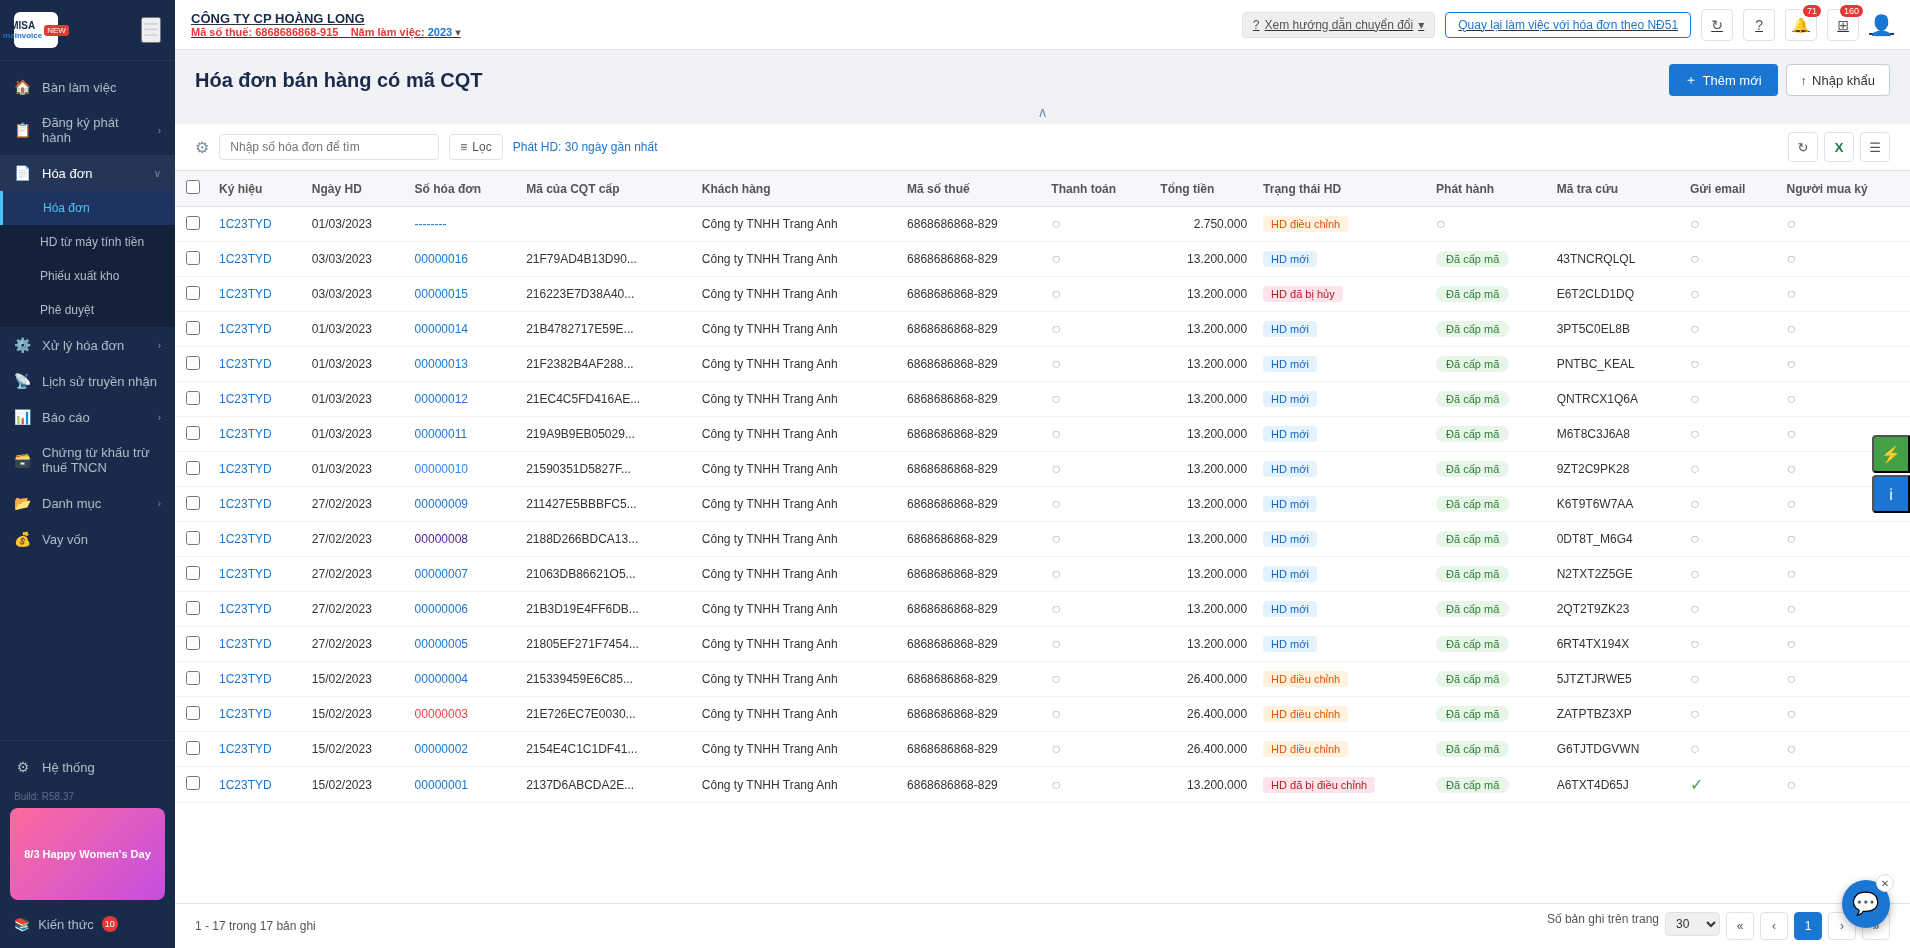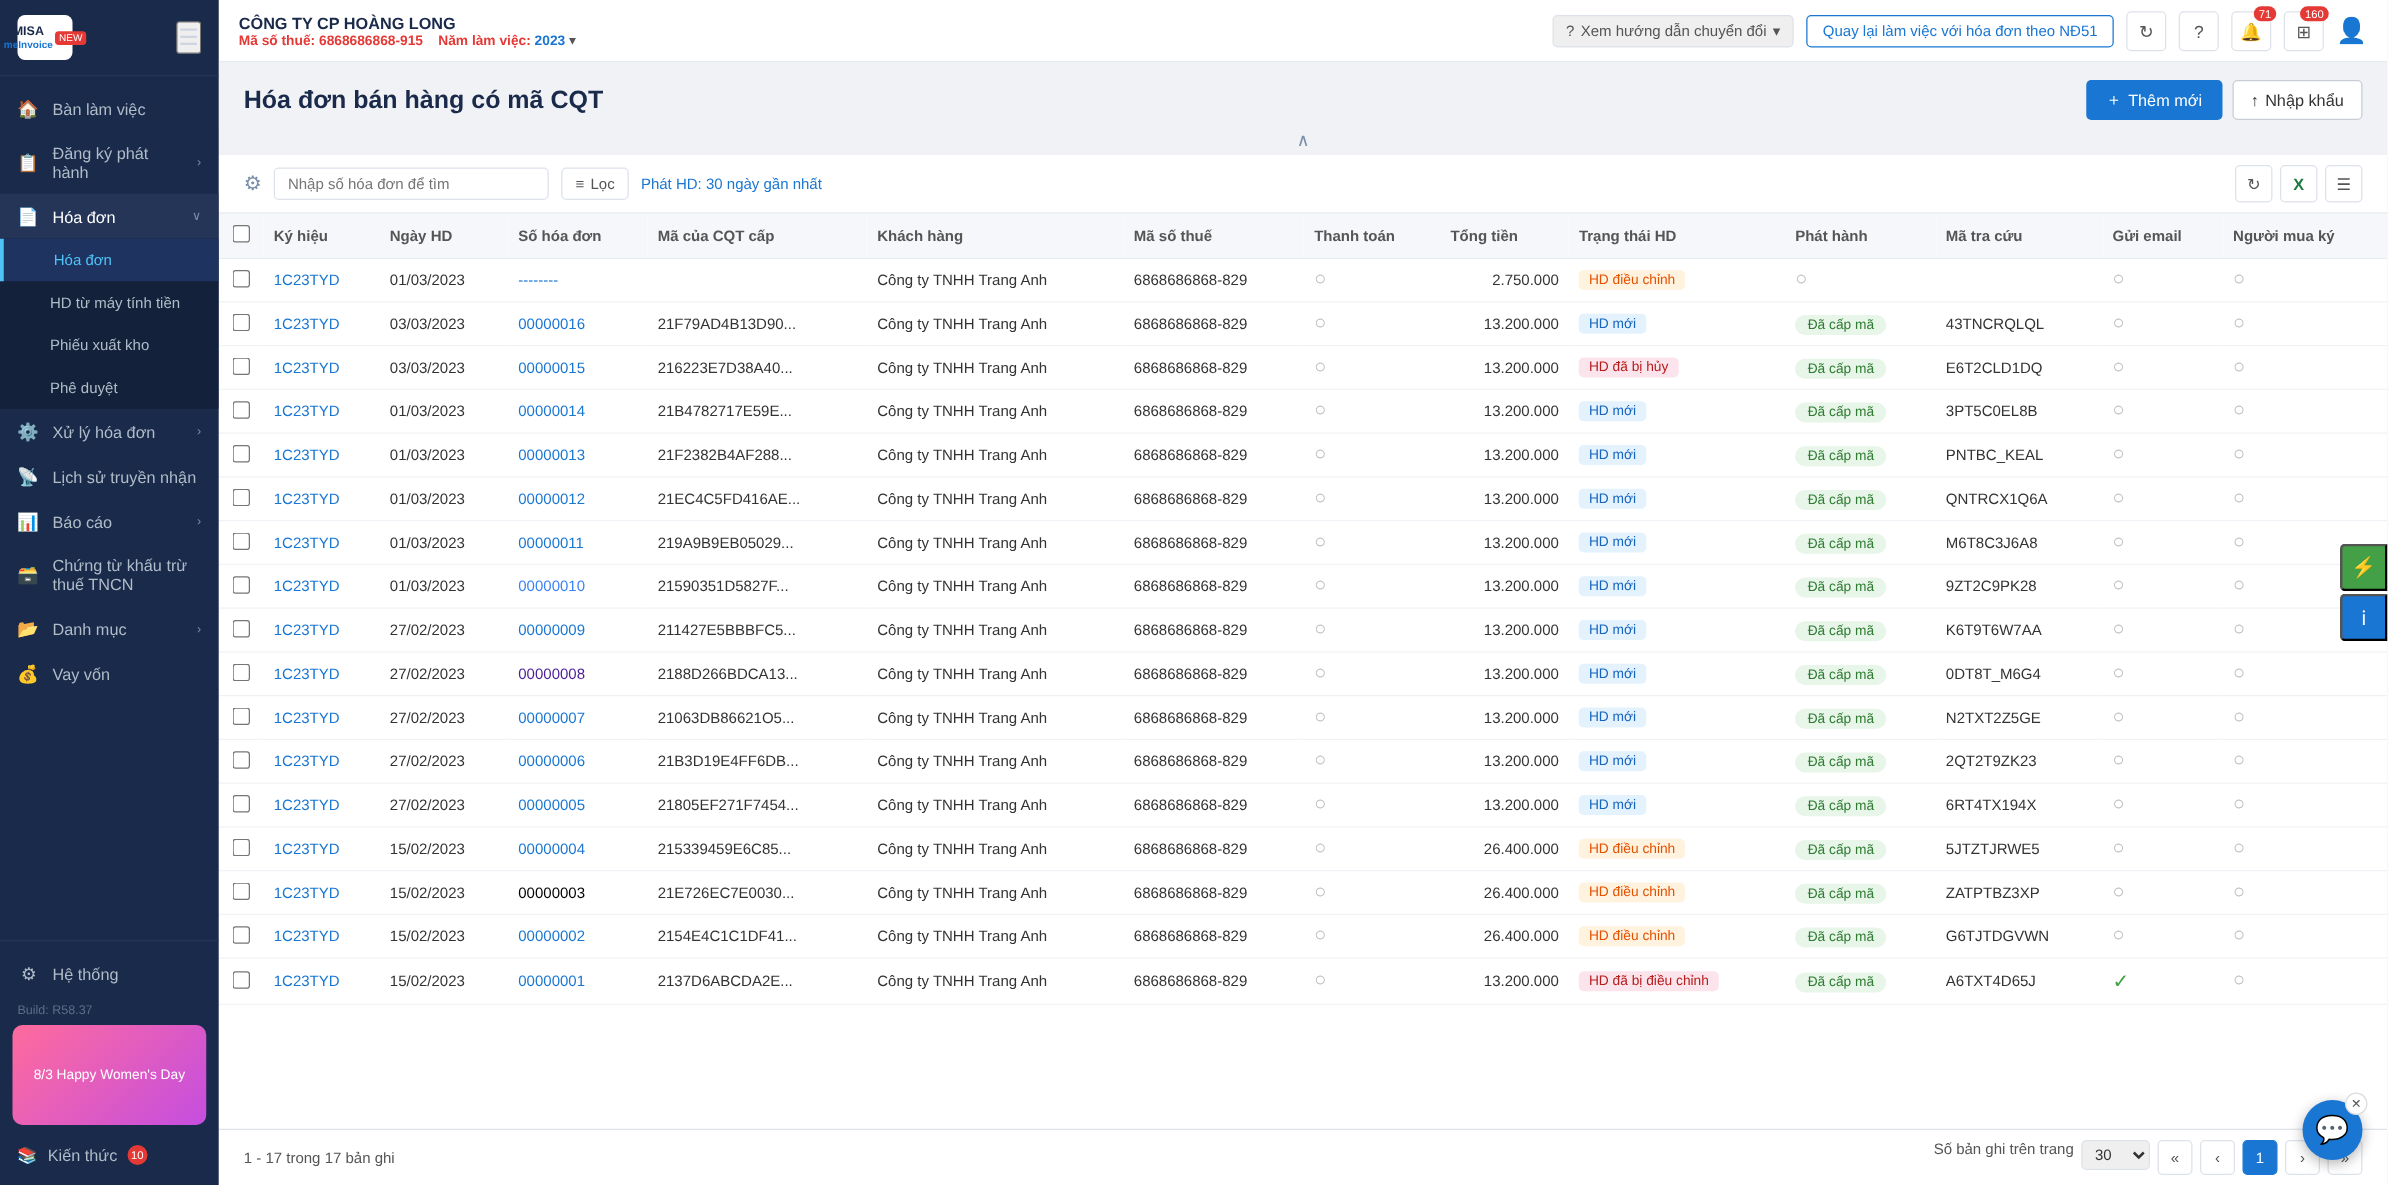--- a/index.html
+++ b/index.html
@@ -17,29 +17,29 @@
     .nav-item.active { background: #243557; color: #fff; }
     .nav-item .nav-label { flex: 1; }
     .nav-item .nav-arrow { font-size: 10px; color: #7a8faa; }
     .nav-icon { width: 18px; text-align: center; font-size: 14px; }
     .nav-sub { background: #14213a; }
     .nav-sub .nav-item { padding-left: 40px; font-size: 12px; }
     .nav-sub .nav-item.active { background: #1f3360; color: #4fc3f7; border-left: 3px solid #4fc3f7; }
     .sidebar-bottom { padding: 8px 0; border-top: 1px solid #243557; }
     .build-info { font-size: 10px; color: #5a6e88; padding: 6px 14px; }
     .womens-day-img { padding: 0 10px 8px; text-align: center; }
-    .womens-day-placeholder { background: linear-gradient(135deg, #ff6b9d, #c44ee0); border-radius: 8px; height: 80px; display: flex; align-items: center; justify-content: center; color: #fff; font-size: 11px; font-weight: 400; }
+    .womens-day-placeholder { background: linear-gradient(135deg, #ff6b9d, #c44ee0); border-radius: 8px; height: 92px; display: flex; align-items: center; justify-content: center; color: #fff; font-size: 11px; font-weight: 700; }
     .kien-thuc { display: flex; align-items: center; gap: 8px; padding: 8px 14px; cursor: pointer; color: #b0bcc8; font-size: 13px; }
     .kien-thuc .badge { background: #e53935; color: #fff; font-size: 9px; border-radius: 50%; width: 16px; height: 16px; display: flex; align-items: center; justify-content: center; }
 
     
     .main { flex: 1; display: flex; flex-direction: column; overflow: hidden; }
 
     
-    .top-header { background: #fff; display: flex; align-items: center; padding: 0 16px; height: 50px; border-bottom: 1px solid #e0e4ea; gap: 12px; flex-shrink: 0; }
+    .top-header { background: #fff; display: flex; align-items: center; padding: 0 16px; height: 50px; border-bottom: 1px solid #e0e4ea; gap: 12px; flex-shrink: 0; text-decoration: underline; }
     .company-info { flex: 1; }
     .company-name { font-weight: 700; font-size: 13px; color: #1a2a4a; }
     .company-meta { font-size: 11px; color: #555; }
     .company-meta span { color: #e53935; font-weight: 600; }
     .company-meta .year-select { color: #1976d2; font-weight: 600; cursor: pointer; }
     .header-actions { display: flex; align-items: center; gap: 10px; }
     .help-btn { display: flex; align-items: center; gap: 5px; color: #555; font-size: 12px; cursor: pointer; border: 1px solid #dde2ea; border-radius: 4px; padding: 5px 10px; }
     .nd51-btn { background: #fff; border: 1.5px solid #1976d2; color: #1976d2; border-radius: 4px; padding: 5px 12px; font-size: 12px; cursor: pointer; font-weight: 500; }
     .icon-btn { background: none; border: 1px solid #dde2ea; border-radius: 4px; width: 32px; height: 32px; display: flex; align-items: center; justify-content: center; cursor: pointer; color: #555; font-size: 14px; position: relative; }
     .icon-btn .badge { position: absolute; top: -5px; right: -5px; background: #e53935; color: #fff; font-size: 9px; border-radius: 8px; padding: 1px 4px; min-width: 16px; text-align: center; }
@@ -528,21 +528,21 @@
       <td><span class="badge-status badge-hd-dieu-chinh">HD điều chỉnh</span></td>
       <td><span class="badge-da-cap-ma">Đã cấp mã</span></td>
       <td>5JTZTJRWE5</td>
       <td><span class="dot-icon">○</span></td>
       <td><span class="dot-icon">○</span></td>
     </tr>
             <tr>
       <td><input type="checkbox" class="checkbox" style=""></td>
       <td style="color:#1976d2;cursor:pointer">1C23TYD</td>
       <td>15/02/2023</td>
-      <td style="color:#000000;cursor:pointer">00000003</td>
+      <td style="color:#ef4444;cursor:pointer">00000003</td>
       <td style="max-width:130px;overflow:hidden;text-overflow:ellipsis">21E726EC7E0030...</td>
       <td>Công ty TNHH Trang Anh</td>
       <td>6868686868-829</td>
       <td><span class="dot-icon">○</span></td>
       <td style="text-align:right">26.400.000</td>
       <td><span class="badge-status badge-hd-dieu-chinh">HD điều chỉnh</span></td>
       <td><span class="badge-da-cap-ma">Đã cấp mã</span></td>
       <td>ZATPTBZ3XP</td>
       <td><span class="dot-icon">○</span></td>
       <td><span class="dot-icon">○</span></td>

